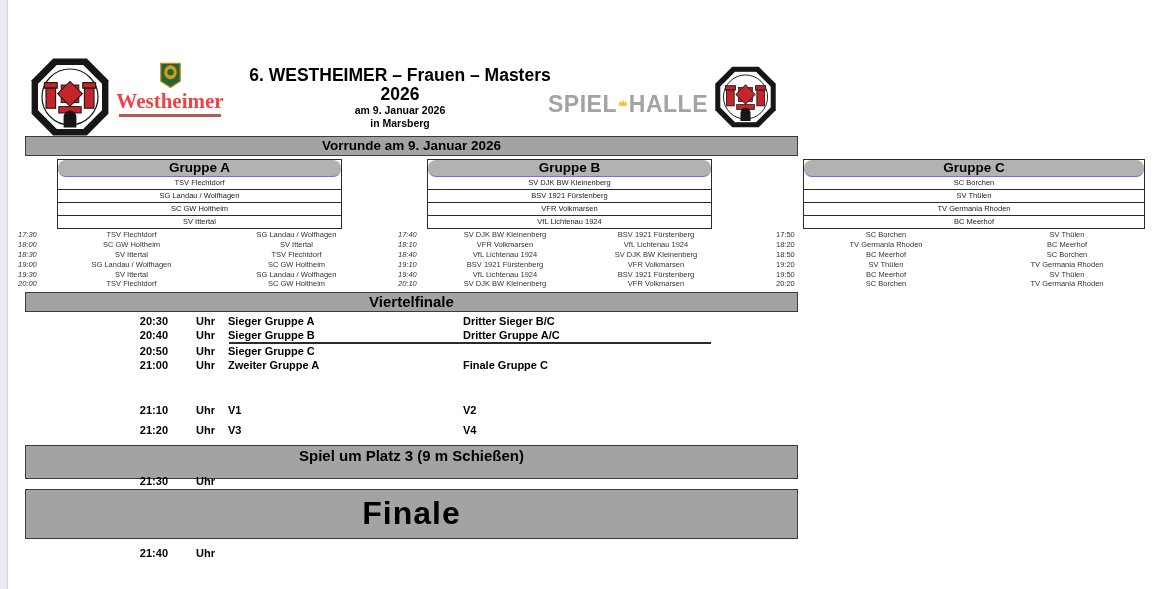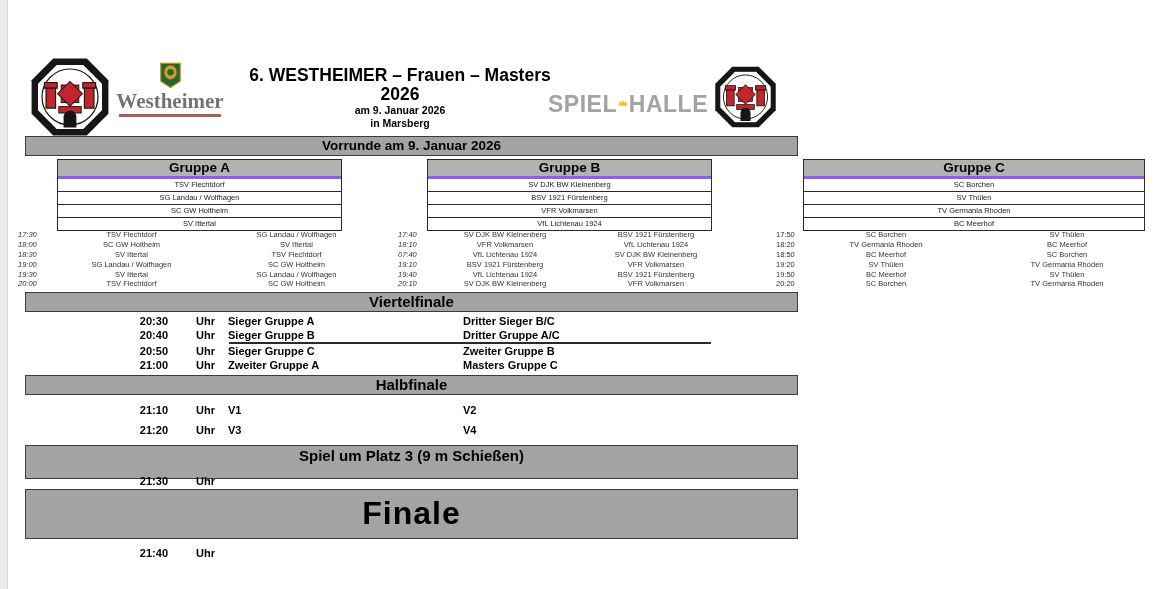--- a/index.html
+++ b/index.html
@@ -6,42 +6,42 @@
   .page{position:relative;width:1168px;height:589px;background:#ffffff;overflow:hidden;
         font-family:"Liberation Sans",sans-serif;color:#000;}
   .edge-strip{position:absolute;left:0;top:0;width:7px;height:589px;background:#eaeaef;border-right:1px solid #d4d4dc;}
 
   
   .crest{position:absolute;}
   .crest-left{left:28px;top:57px;width:84px;height:80px;}
   .crest-right{left:714px;top:60px;width:63px;height:74px;}
   .westheimer{position:absolute;left:116px;top:62px;width:108px;text-align:center;}
   .pennant{width:21px;height:27px;display:block;margin:0 auto;}
-  .wordmark{font-family:"Liberation Serif",serif;font-weight:bold;font-size:21px;color:#737373;line-height:22px;margin-top:1px;}
+  .wordmark{font-family:"Liberation Serif",serif;font-weight:bold;font-size:21px;color:#ef4444;line-height:22px;margin-top:1px;}
   .tagline{width:102px;height:3px;background:#a23f35;margin:2px auto 0 auto;opacity:.85;}
   .titleblock{position:absolute;left:230px;top:66px;width:340px;text-align:center;}
   .t1{font-size:17.5px;font-weight:bold;line-height:19px;}
   .t2,.t3{font-size:10.5px;font-weight:bold;line-height:12.5px;}
   .spielhalle{position:absolute;left:548px;top:88px;width:160px;height:32px;display:flex;align-items:center;}
   .sh{font-size:23px;font-weight:bold;color:#a3a3a3;letter-spacing:.5px;line-height:30px;}
   .crown{width:33px;height:30px;margin:0 1px 2px 1px;}
 
   
   .banner{position:absolute;left:25px;width:773px;background:#a3a3a3;border:1px solid #3c3c3c;
           text-align:center;font-weight:bold;box-sizing:border-box;}
   .b-vorrunde{top:136px;height:20px;font-size:13.5px;line-height:18px;}
   .b-vf{top:292px;height:20px;font-size:15px;line-height:18px;}
   .b-hf{top:375px;height:20px;font-size:15px;line-height:18px;}
   .b-p3{top:445px;height:34px;font-size:15px;line-height:20px;}
   .b-finale{top:489px;height:50px;font-size:32px;line-height:47px;letter-spacing:1px;}
 
   
   .gtable{position:absolute;top:159px;border:1px solid #2a2a2a;background:#fff;box-sizing:border-box;}
-  .ghead{height:16px;background:#b2b2b2;border-bottom:3px solid #8b5cf6;font-weight:bold;font-size:13.5px;
-         line-height:16px;text-align:center;}
+  .ghead{height:16px;background:#b2b2b2;border-bottom:1px solid #8b5cf6;font-weight:bold;font-size:13.5px;
+         line-height:16px;text-align:center;border-radius:8px;}
   .trow{height:12px;border-bottom:1px solid #2a2a2a;font-size:7.5px;line-height:12px;text-align:center;color:#222;}
   .trow:last-child{border-bottom:none;}
 
   
   .mblock{position:absolute;top:230px;}
   .mrow{display:grid;height:9.9px;font-size:7.5px;line-height:9.9px;color:#333;}
   .mb-a .mrow{grid-template-columns:30px 175px 155px;}
   .mb-b .mrow{grid-template-columns:28px 166px 136px;}
   .mb-c .mrow{grid-template-columns:28px 172px 190px;}
   .mtime{text-align:left;padding-left:4px;}
@@ -177,21 +177,21 @@
       <span class="mtime">17:40</span>
       <span class="mhome">SV DJK BW Kleinenberg</span>
       <span class="maway">BSV 1921 Fürstenberg</span>
     </div>
     <div class="mrow">
       <span class="mtime">18:10</span>
       <span class="mhome">VFR Volkmarsen</span>
       <span class="maway">VfL Lichtenau 1924</span>
     </div>
     <div class="mrow">
-      <span class="mtime">07:40</span>
+      <span class="mtime">18:40</span>
       <span class="mhome">VfL Lichtenau 1924</span>
       <span class="maway">SV DJK BW Kleinenberg</span>
     </div>
     <div class="mrow">
       <span class="mtime">19:10</span>
       <span class="mhome">BSV 1921 Fürstenberg</span>
       <span class="maway">VFR Volkmarsen</span>
     </div>
     <div class="mrow">
       <span class="mtime">19:40</span>
@@ -249,30 +249,28 @@
     <span class="kotime">20:40</span>
     <span class="kounit">Uhr</span>
     <span class="kohome">Sieger Gruppe B</span>
     <span class="koaway">Dritter Gruppe A/C</span>
   </div>
   <div class="divider"></div>
   <div class="korow" style="top:344px">
     <span class="kotime">20:50</span>
     <span class="kounit">Uhr</span>
     <span class="kohome">Sieger Gruppe C</span>
-    <span class="koaway">Zweiter Gruppe B</span>
   </div>
   <div class="korow" style="top:358px">
     <span class="kotime">21:00</span>
     <span class="kounit">Uhr</span>
     <span class="kohome">Zweiter Gruppe A</span>
-    <span class="koaway">Masters Gruppe C</span>
-  </div>
-
-  <div class="banner b-hf">Halbfinale</div>
+    <span class="koaway">Finale Gruppe C</span>
+  </div>
+
   <div class="korow" style="top:403px">
     <span class="kotime">21:10</span>
     <span class="kounit">Uhr</span>
     <span class="kohome">V1</span>
     <span class="koaway">V2</span>
   </div>
   <div class="korow" style="top:423px">
     <span class="kotime">21:20</span>
     <span class="kounit">Uhr</span>
     <span class="kohome">V3</span>

